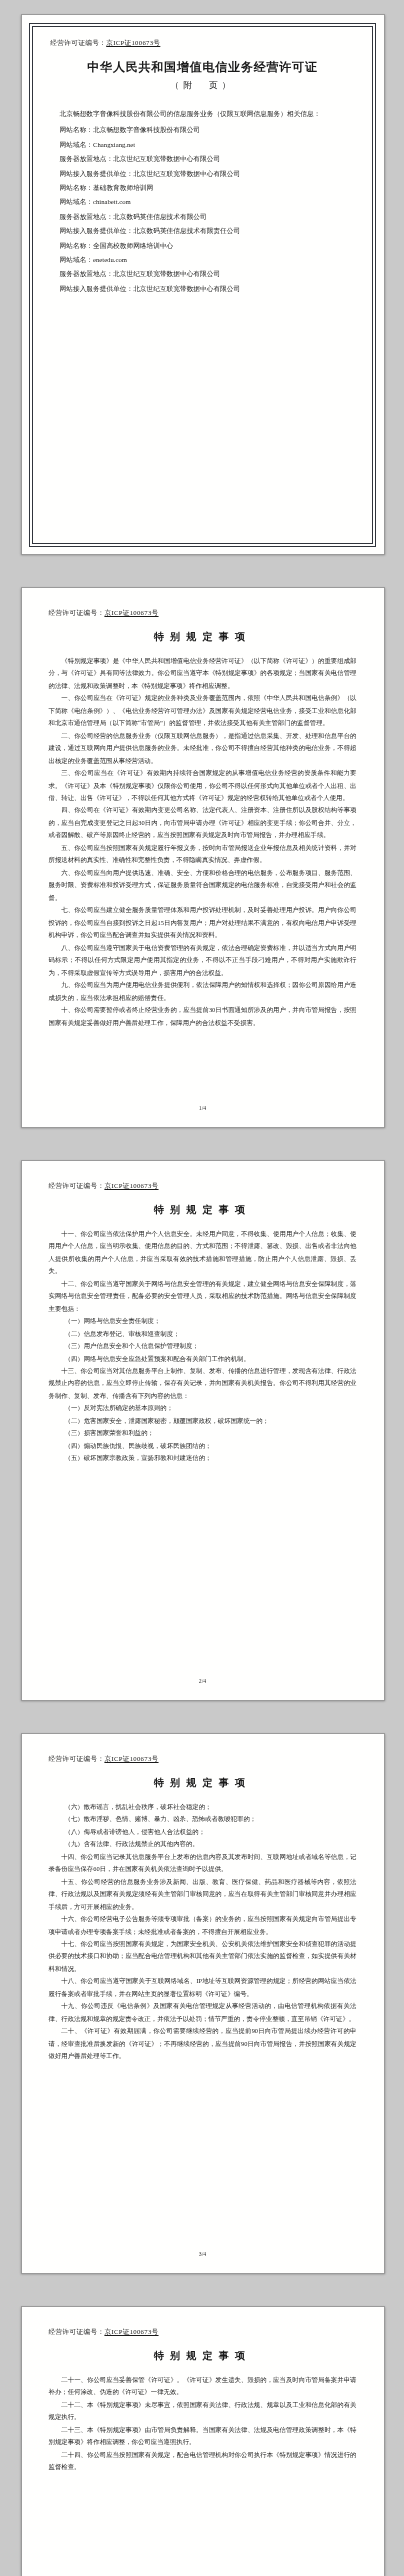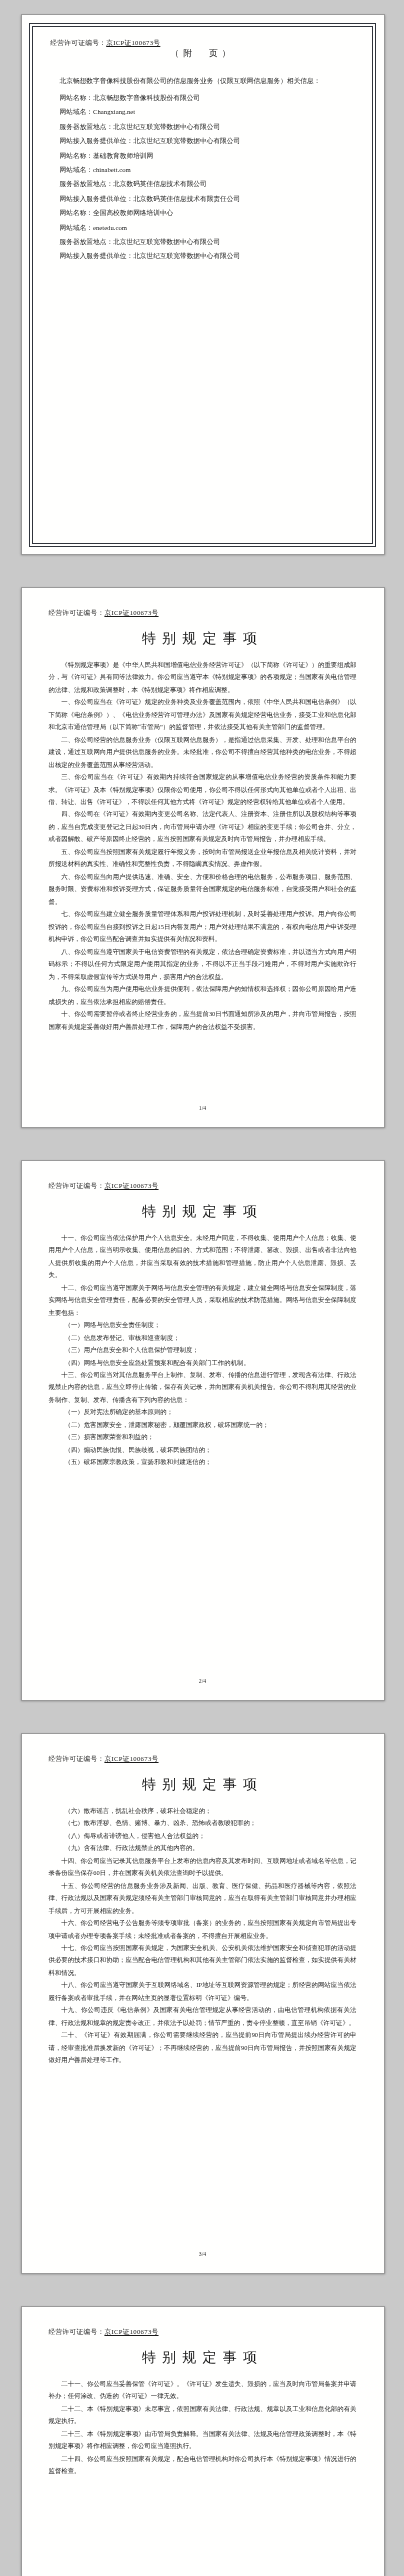--- a/index.html
+++ b/index.html
@@ -49,22 +49,22 @@
     letter-spacing: 4.1px;
     margin-bottom: 14.4px;
   }
   .p1-body { font-size: 6.7px; line-height: 2.15; padding: 0 9.3px; }
   .p1-intro { margin: 0 0 2.1px 0; text-align: justify; }
   .p1-line { margin: 0; }
 
   .page.prov { padding: 20.6px 27px; }
   .prov-title {
     text-align: center;
-    font-size: 14px;
-    font-weight: normal;
+    font-size: 10px;
+    font-weight: bold;
     letter-spacing: 6.2px;
     margin: 12.4px 0 10.3px 0;
   }
   .para {
     margin: 0;
     font-size: 6.4px;
     line-height: 1.95;
     text-align: justify;
     text-indent: 2em;
   }
@@ -79,20 +79,21 @@
 </style>
 </head>
 <body>
 
 <div class="page first">
   <div class="frame-outer">
     <div class="frame-inner">
       <div class="license-no">
         <span>经营许可证编号：</span><span class="num">京ICP证100673号</span>
       </div>
+      <h1 class="cert-title">中华人民共和国增值电信业务经营许可证</h1>
       <div class="cert-sub">（附　页）</div>
       <div class="p1-body">
         <p class="p1-intro">北京畅想数字音像科技股份有限公司的信息服务业务（仅限互联网信息服务）相关信息：</p>
         <p class="p1-line">网站名称：北京畅想数字音像科技股份有限公司</p>
         <p class="p1-line">网站域名：Changxiang.net</p>
         <p class="p1-line">服务器放置地点：北京世纪互联宽带数据中心有限公司</p>
         <p class="p1-line">网站接入服务提供单位：北京世纪互联宽带数据中心有限公司</p>
         <p class="p1-line">网站名称：基础教育教师培训网</p>
         <p class="p1-line">网站域名：chinabett.com</p>
         <p class="p1-line">服务器放置地点：北京数码英佳信息技术有限公司</p>

